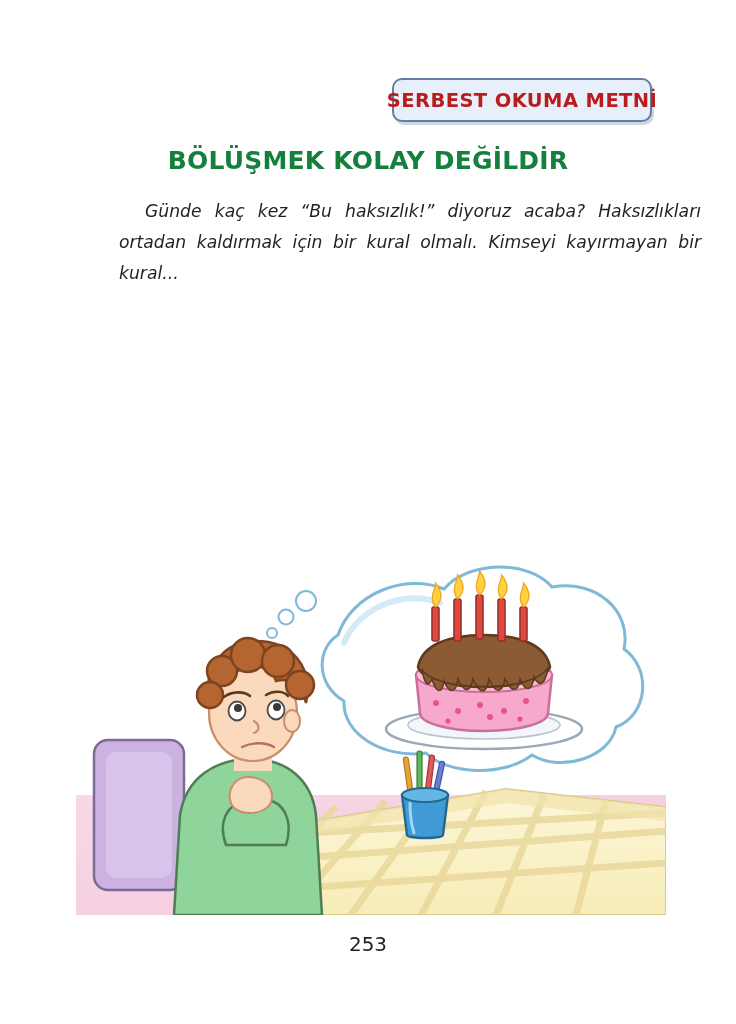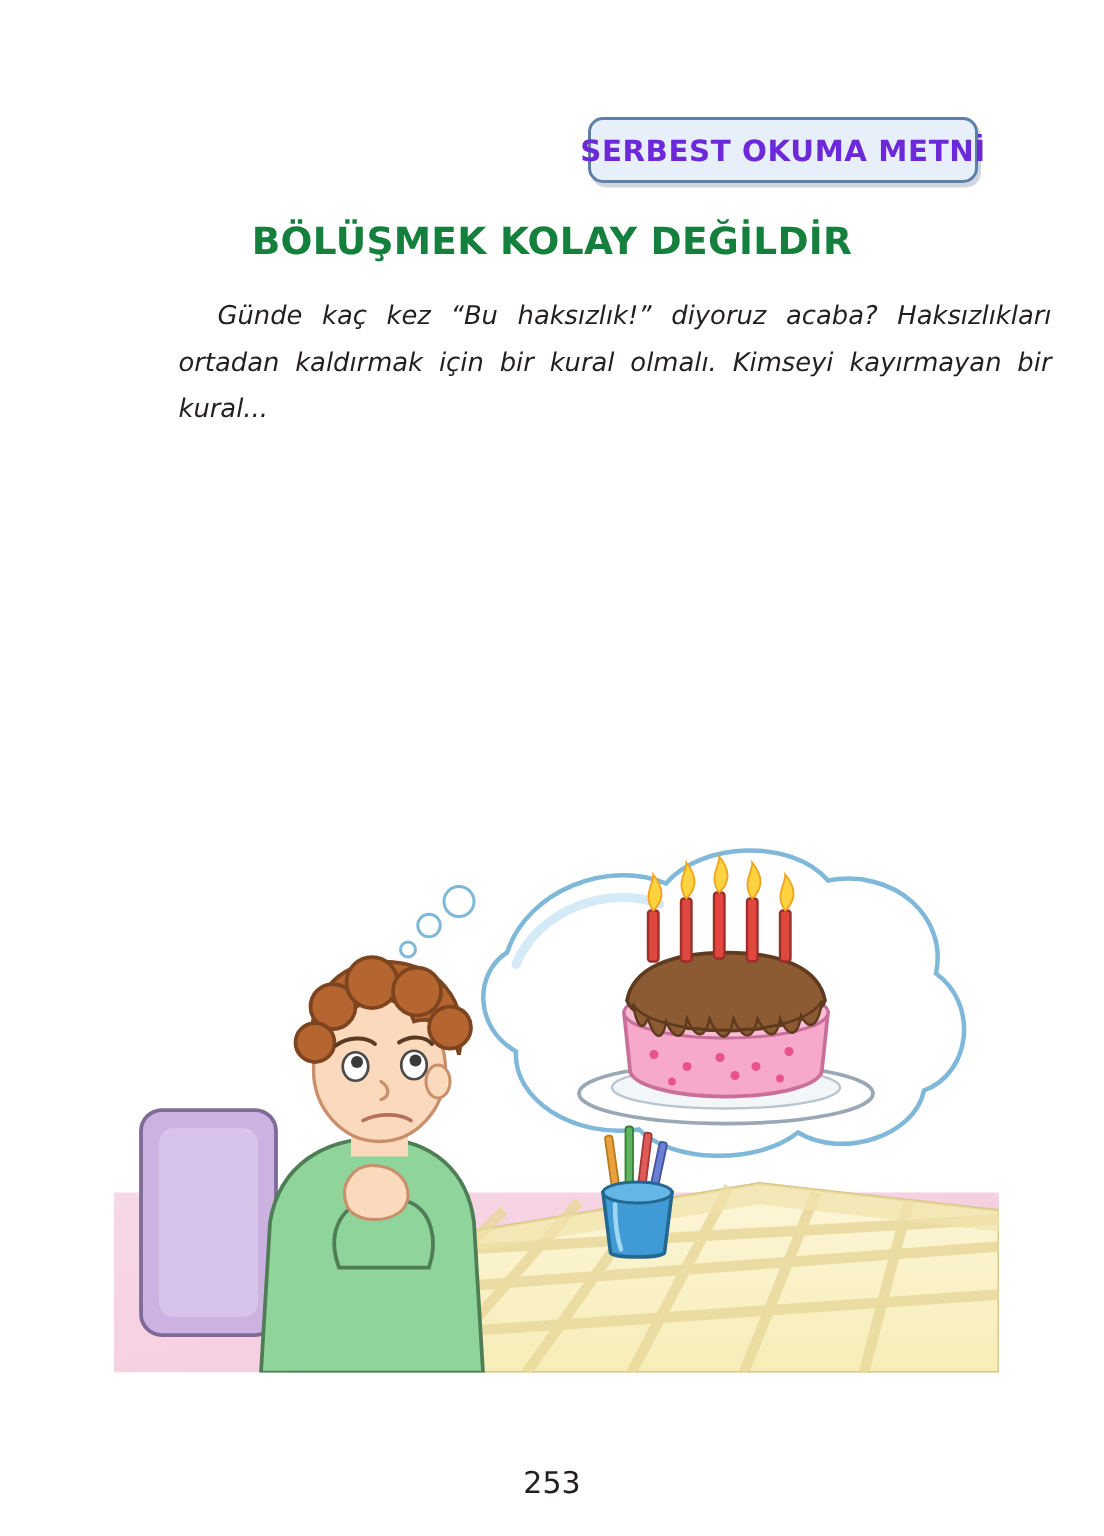--- a/index.html
+++ b/index.html
@@ -38,21 +38,21 @@
     display: flex;
     align-items: center;
     justify-content: center;
     box-shadow: 2px 3px 0 rgba(120,140,165,0.35);
   }
   .badge-text {
     font-family: "DejaVu Sans", sans-serif;
     font-size: 19.5px;
     font-weight: bold;
     letter-spacing: 0.4px;
-    color: #6d28d9;
+    color: #b91c1c;
     white-space: nowrap;
   }
 
   
   .title {
     position: absolute;
     top: 146px;
     left: 0;
     width: 736px;
     text-align: center;
@@ -100,21 +100,20 @@
   
   .page-number {
     position: absolute;
     top: 932px;
     left: 0;
     width: 736px;
     text-align: center;
     font-family: "DejaVu Sans", sans-serif;
     font-size: 20px;
     color: #231f20;
-    margin-top: 44px;
   }
 </style>
 </head>
 <body>
 
 <div class="page">
 
   <div class="badge-wrap">
     <div class="badge">
       <span class="badge-text">SERBEST OKUMA METNİ</span>

